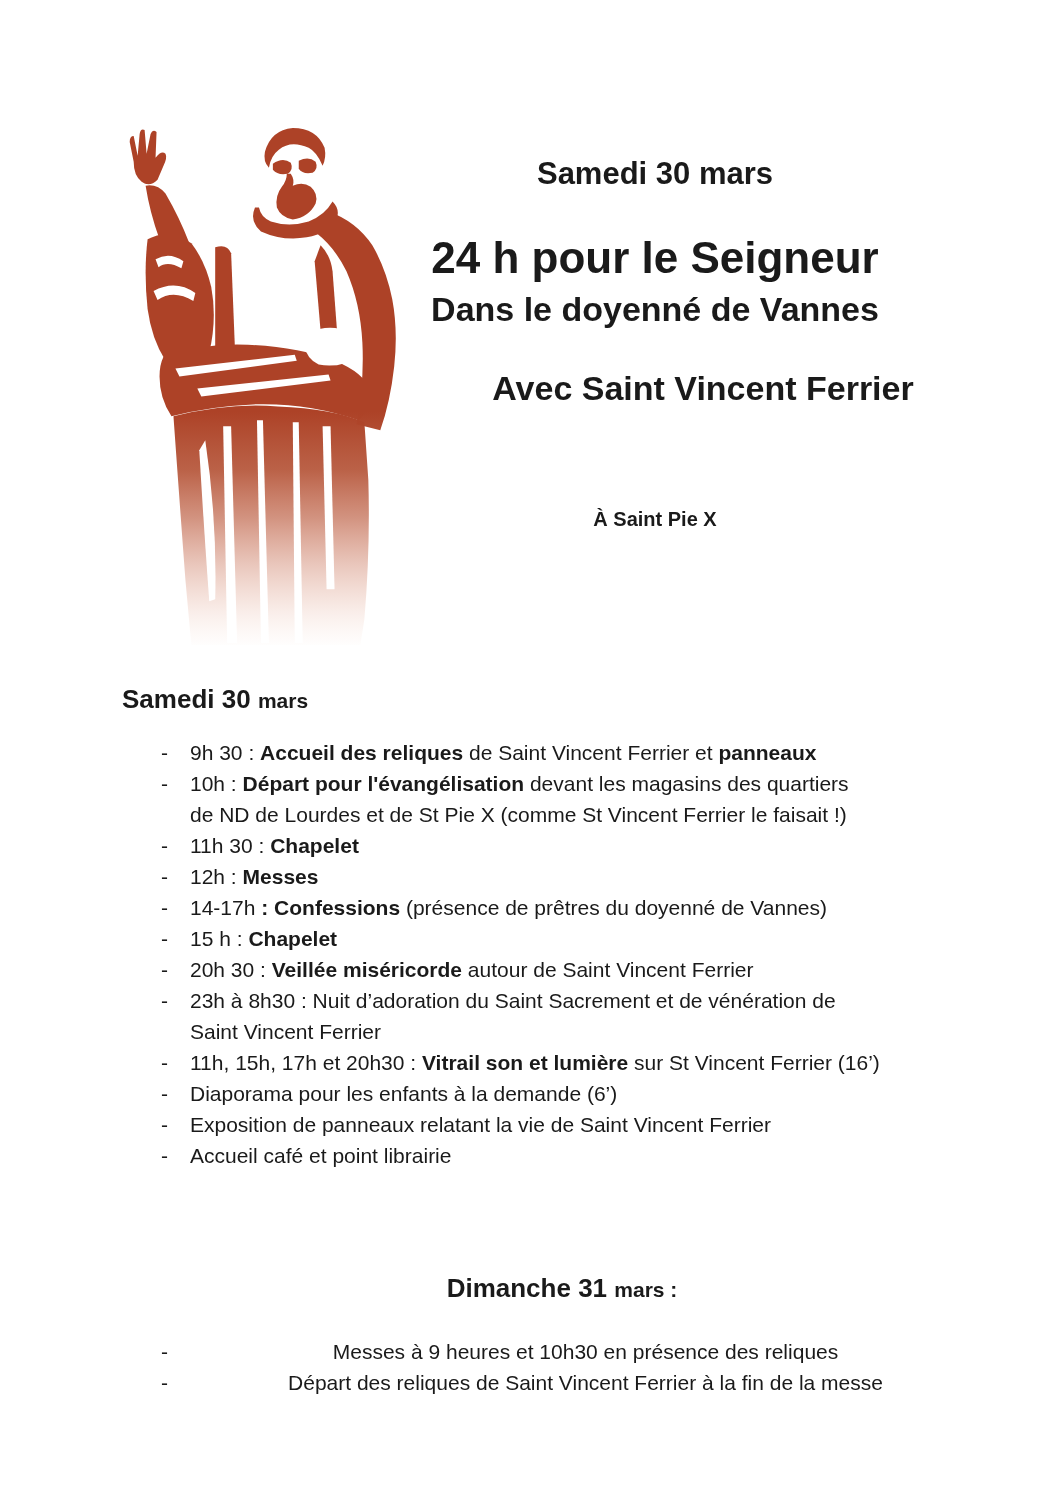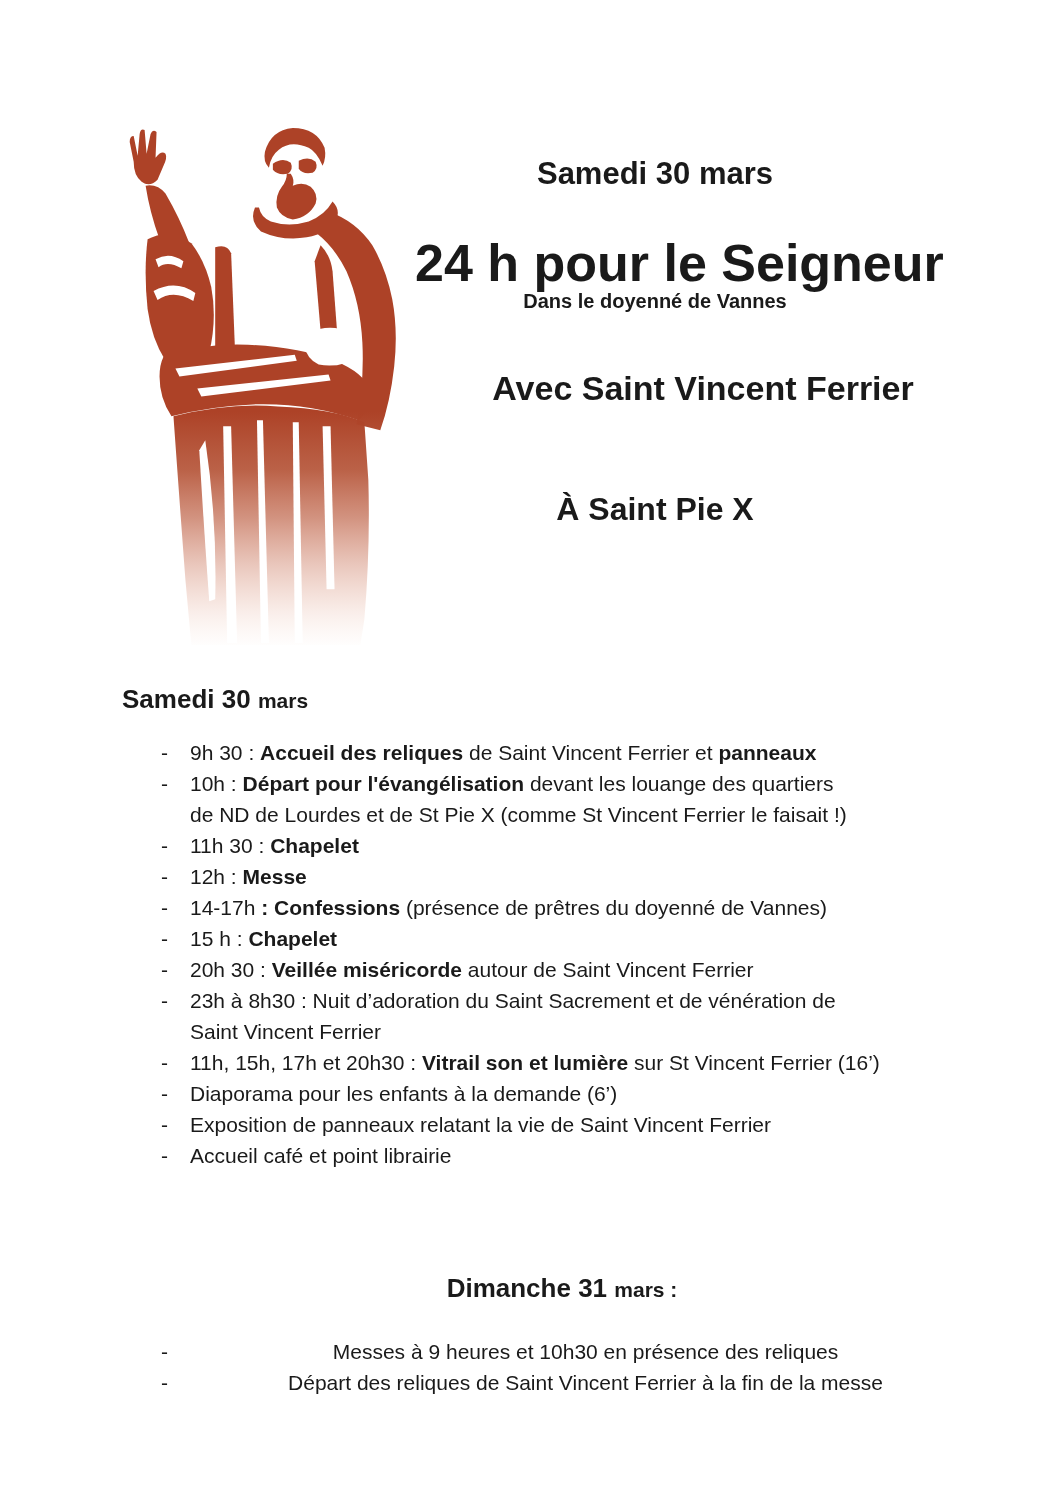--- a/index.html
+++ b/index.html
@@ -12,24 +12,24 @@
     color:#1a1a1a;
     overflow:hidden;
   }
 
   
   .statue{position:absolute;left:103px;top:122px;width:300px;height:527px;}
 
   
   .h-line{position:absolute;left:415px;width:480px;text-align:center;font-weight:bold;white-space:nowrap;}
   .h-date{top:156px;font-size:31px;}
-  .h-title{top:233px;font-size:52px;}
-  .h-subtitle{top:290px;font-size:20px;}
+  .h-title{top:233px;font-size:44px;}
+  .h-subtitle{top:290px;font-size:34px;}
   .h-with{top:369px;left:463px;font-size:34px;}
-  .h-location{top:491px;font-size:32px;}
+  .h-location{top:508px;font-size:20px;}
 
   
   .section{position:absolute;left:122px;width:880px;}
   .sec-saturday{top:683px;}
   .sec-sunday{top:1272px;text-align:center;}
   .sec-heading{font-size:26px;font-weight:bold;line-height:32px;margin:0;}
   .sec-heading .small{font-size:21px;}
   ul.schedule{list-style:none;margin:20px 0 0 0;padding:0 0 0 39px;width:820px;}
   .sec-sunday ul.schedule{margin-top:30px;}
   ul.schedule li{
@@ -108,23 +108,23 @@
   <div class="h-line h-date">Samedi 30 mars</div>
   <div class="h-line h-title">24 h pour le Seigneur</div>
   <div class="h-line h-subtitle">Dans le doyenné de Vannes</div>
   <div class="h-line h-with">Avec Saint Vincent Ferrier</div>
   <div class="h-line h-location">À Saint Pie X</div>
 
   <div class="section sec-saturday">
     <h2 class="sec-heading"><span>Samedi 30</span> <span class="small">mars</span></h2>
     <ul class="schedule">
         <li><span>9h 30 : </span><span class="b">Accueil des reliques</span><span> de Saint Vincent Ferrier et </span><span class="b">panneaux</span></li>
-        <li><span>10h : </span><span class="b">Départ pour l'évangélisation</span><span> devant les louange des quartiers</span><br><span>de ND de Lourdes et de St Pie X (comme St Vincent Ferrier le faisait !)</span></li>
+        <li><span>10h : </span><span class="b">Départ pour l'évangélisation</span><span> devant les magasins des quartiers</span><br><span>de ND de Lourdes et de St Pie X (comme St Vincent Ferrier le faisait !)</span></li>
         <li><span>11h 30 : </span><span class="b">Chapelet</span></li>
-        <li><span>12h : </span><span class="b">Messe</span></li>
+        <li><span>12h : </span><span class="b">Messes</span></li>
         <li><span>14-17h </span><span class="b">: Confessions</span><span> (présence de prêtres du doyenné de Vannes)</span></li>
         <li><span>15 h : </span><span class="b">Chapelet</span></li>
         <li><span>20h 30 : </span><span class="b">Veillée miséricorde</span><span> autour de Saint Vincent Ferrier</span></li>
         <li><span>23h à 8h30 : Nuit d’adoration du Saint Sacrement et de vénération de</span><br><span>Saint Vincent Ferrier</span></li>
         <li><span>11h, 15h, 17h et 20h30 : </span><span class="b">Vitrail son et lumière</span><span> sur St Vincent Ferrier (16’)</span></li>
         <li><span>Diaporama pour les enfants à la demande (6’)</span></li>
         <li><span>Exposition de panneaux relatant la vie de Saint Vincent Ferrier</span></li>
         <li><span>Accueil café et point librairie</span></li>
       </ul>
   </div>

